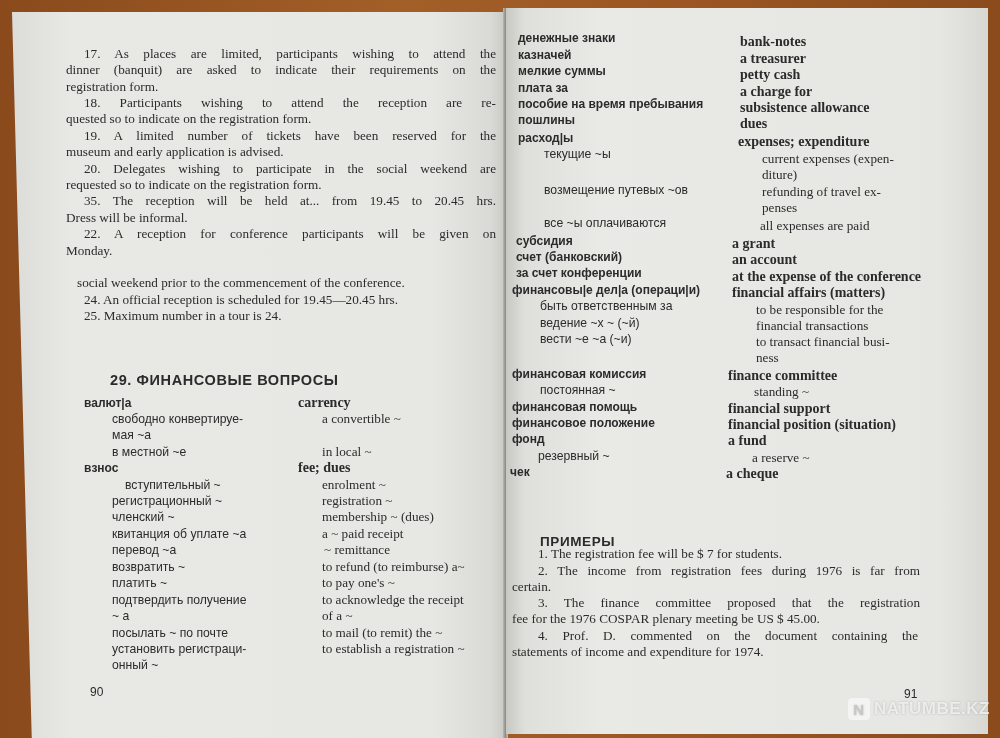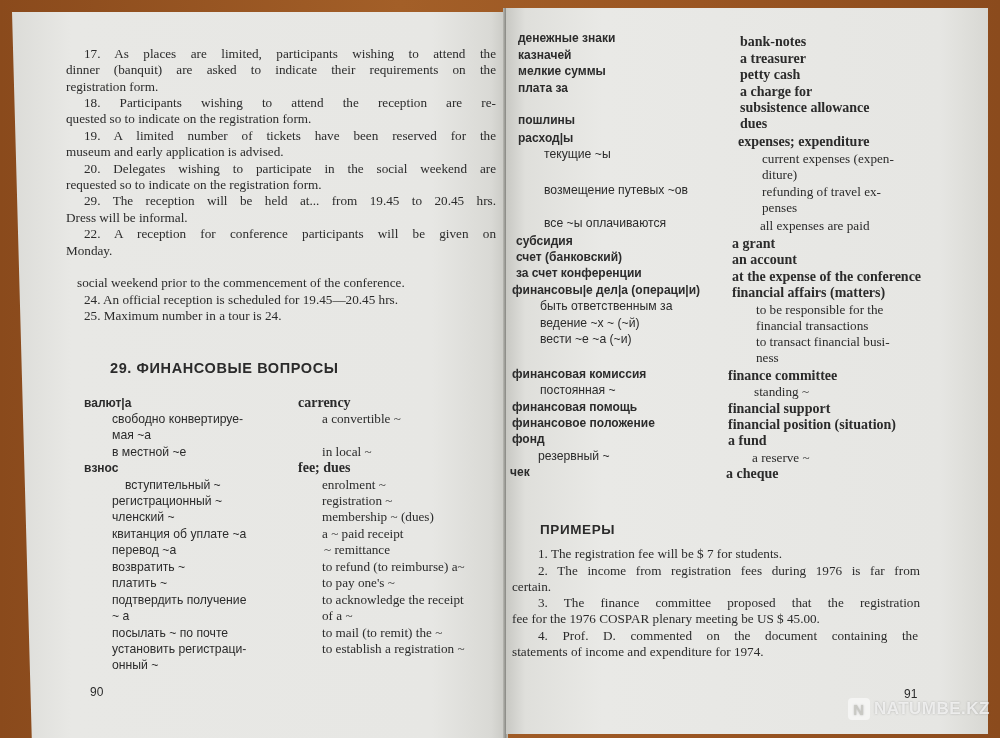--- a/index.html
+++ b/index.html
@@ -26,21 +26,21 @@
     background: linear-gradient(90deg, #c8c8c3 0%, #dfdfdb 4%, #e9e9e6 20%, #e6e6e3 90%, #d8d8d3 100%);
   }
   .spine {
     position: absolute; left: 503px; top: 8px; width: 5px; height: 730px;
     background: linear-gradient(90deg, #b9b9b3, #8f8f8a, #c4c4be);
   }
   .line { position: absolute; white-space: nowrap; font-size: 13.2px; line-height: 16px; }
   .bold { font-weight: bold; font-family: "Liberation Sans", sans-serif; font-size: 12px; }
   .sans { font-family: "Liberation Sans", sans-serif; font-size: 12.2px; }
   .en-bold { font-weight: bold; font-family: "Liberation Serif", serif; font-size: 14px; text-align: right; }
-  .heading { font-family: "Liberation Sans", sans-serif; font-weight: bold; font-size: 14.5px; letter-spacing: 0.6px; }
+  .heading { font-family: "Liberation Sans", sans-serif; font-weight: bold; font-size: 14.5px; letter-spacing: 0.6px; margin-top: 12px; }
   .justify { text-align: justify; text-align-last: justify; }
   .pageno { font-family: "Liberation Sans", sans-serif; font-size: 12px; }
   .watermark {
     position: absolute; right: 10px; top: 698px;
     display: flex; align-items: center; gap: 4px;
     color: rgba(255,255,255,0.72);
     font-family: "Liberation Sans", sans-serif; font-weight: bold; font-size: 17px; letter-spacing: 0.5px;
     text-shadow: 0 0 2px rgba(120,120,120,0.5);
   }
   .wm-logo {
@@ -59,21 +59,21 @@
 
   <div class="line justify" style="left:72px;top:83px;width:412px;">18. Participants wishing to attend the reception are re-</div>
   <div class="line" style="left:54px;top:99px;">quested so to indicate on the registration form.</div>
 
   <div class="line justify" style="left:72px;top:116px;width:412px;">19. A limited number of tickets have been reserved for the</div>
   <div class="line" style="left:54px;top:132px;">museum and early application is advised.</div>
 
   <div class="line justify" style="left:72px;top:149px;width:412px;">20. Delegates wishing to participate in the social weekend are</div>
   <div class="line" style="left:54px;top:165px;">requested so to indicate on the registration form.</div>
 
-  <div class="line justify" style="left:72px;top:181px;width:412px;">29. The reception will be held at... from 19.45 to 20.45 hrs.</div>
+  <div class="line justify" style="left:72px;top:181px;width:412px;">35. The reception will be held at... from 19.45 to 20.45 hrs.</div>
   <div class="line" style="left:54px;top:198px;">Dress will be informal.</div>
 
   <div class="line justify" style="left:72px;top:214px;width:412px;">22. A reception for conference participants will be given on</div>
   <div class="line" style="left:54px;top:231px;">Monday.</div>
 
   <div class="line" style="left:54px;top:263px;margin-left:11px;">social weekend   prior to the commencement of the conference.</div>
 
   <div class="line" style="left:72px;top:280px;">24. An official reception is scheduled for 19.45—20.45 hrs.</div>
   <div class="line" style="left:72px;top:296px;">25. Maximum number in a tour is 24.</div>
 
@@ -140,20 +140,21 @@
 
   <div class="line bold" style="left:12px;top:39px;">казначей</div>
   <div class="line en-bold" style="left:234px;top:43px;">a treasurer</div>
 
   <div class="line bold" style="left:12px;top:55px;">мелкие суммы</div>
   <div class="line en-bold" style="left:234px;top:59px;">petty cash</div>
 
   <div class="line bold" style="left:12px;top:72px;">плата за</div>
   <div class="line en-bold" style="left:234px;top:76px;">a charge for</div>
 
+  <div class="line bold" style="left:12px;top:88px;">пособие на время пребывания</div>
   <div class="line en-bold" style="left:234px;top:92px;">subsistence allowance</div>
 
   <div class="line bold" style="left:12px;top:104px;">пошлины</div>
   <div class="line en-bold" style="left:234px;top:108px;">dues</div>
 
   <div class="line bold" style="left:12px;top:122px;">расход|ы</div>
   <div class="line en-bold" style="left:232px;top:126px;">expenses; expenditure</div>
 
   <div class="line sans" style="left:38px;top:138px;">текущие ~ы</div>
   <div class="line" style="left:256px;top:143px;">current expenses (expen-</div>

